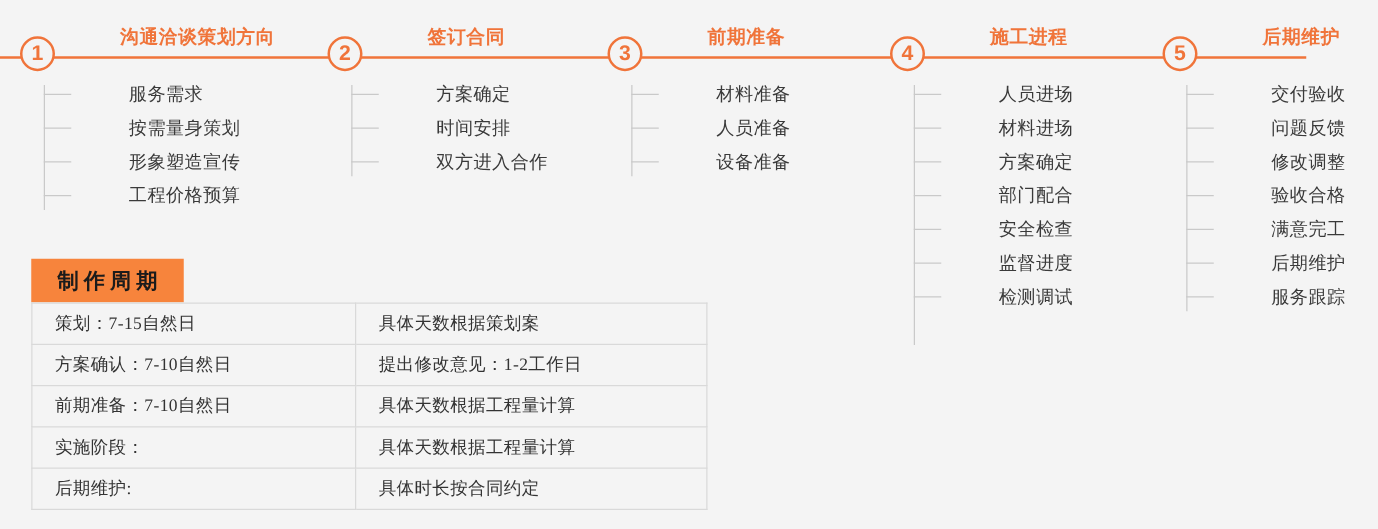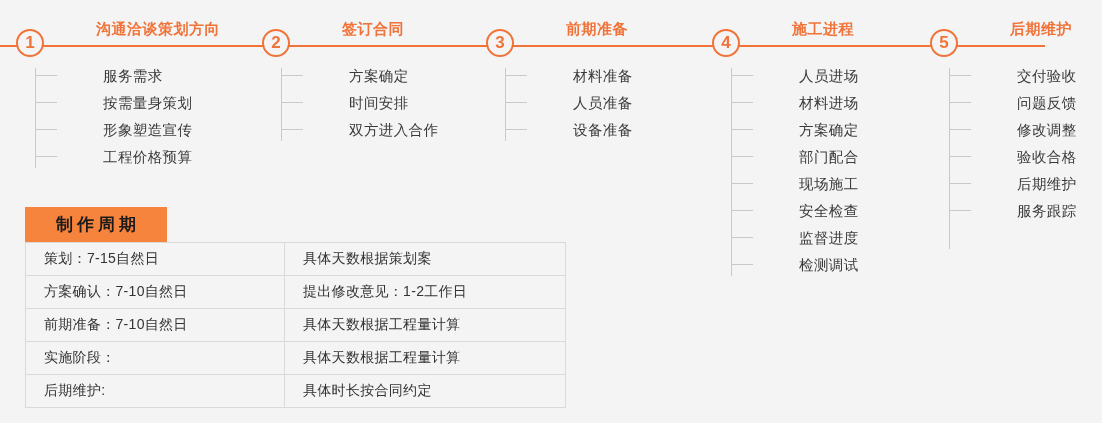--- a/index.html
+++ b/index.html
@@ -111,38 +111,39 @@
   }
 
   
   .cycle-block {
     position: absolute;
     left: 25px;
     top: 207px;
   }
 
   .cycle-badge {
-    width: 142px;
+    width: 122px;
     height: 35px;
     background: #f7843c;
     color: #1b1b1b;
     font-size: 17px;
     font-weight: bold;
     line-height: 35px;
     text-align: center;
     letter-spacing: 4px;
     text-indent: 4px;
     box-sizing: border-box;
   }
 
   .cycle-table {
     width: 502px;
     border-collapse: collapse;
     background: #f4f4f4;
     table-layout: fixed;
+    font-family: Liberation Serif, serif;
   }
 
   .cycle-table td {
     border: 1px solid #d9d9d9;
     height: 32px;
     padding: 0 0 0 18px;
     font-size: 14px;
     color: #333;
     letter-spacing: 0.3px;
     vertical-align: middle;
@@ -198,35 +199,35 @@
       </div>
       <div class="step" style="left: 712px;">
         <div class="step-circle">4</div>
         <div class="step-title">施工进程</div>
         <div class="substem" style="height: 208px;"></div>
         <div class="subitems">
           <div class="subitem"><span class="tick"></span><span class="label">人员进场</span></div>
           <div class="subitem"><span class="tick"></span><span class="label">材料进场</span></div>
           <div class="subitem"><span class="tick"></span><span class="label">方案确定</span></div>
           <div class="subitem"><span class="tick"></span><span class="label">部门配合</span></div>
-          <div class="subitem"><span class="tick"></span><span class="label">现场施工</span></div>
           <div class="subitem"><span class="tick"></span><span class="label">安全检查</span></div>
           <div class="subitem"><span class="tick"></span><span class="label">监督进度</span></div>
           <div class="subitem"><span class="tick"></span><span class="label">检测调试</span></div>
         </div>
       </div>
       <div class="step" style="left: 930px;">
         <div class="step-circle">5</div>
         <div class="step-title">后期维护</div>
         <div class="substem" style="height: 181px;"></div>
         <div class="subitems">
           <div class="subitem"><span class="tick"></span><span class="label">交付验收</span></div>
           <div class="subitem"><span class="tick"></span><span class="label">问题反馈</span></div>
           <div class="subitem"><span class="tick"></span><span class="label">修改调整</span></div>
           <div class="subitem"><span class="tick"></span><span class="label">验收合格</span></div>
+          <div class="subitem"><span class="tick"></span><span class="label">满意完工</span></div>
           <div class="subitem"><span class="tick"></span><span class="label">后期维护</span></div>
           <div class="subitem"><span class="tick"></span><span class="label">服务跟踪</span></div>
         </div>
       </div>
     </div>
 
   <div class="cycle-block">
     <div class="cycle-badge">制作周期</div>
     <table class="cycle-table">
       <tbody id="cycle-rows">

